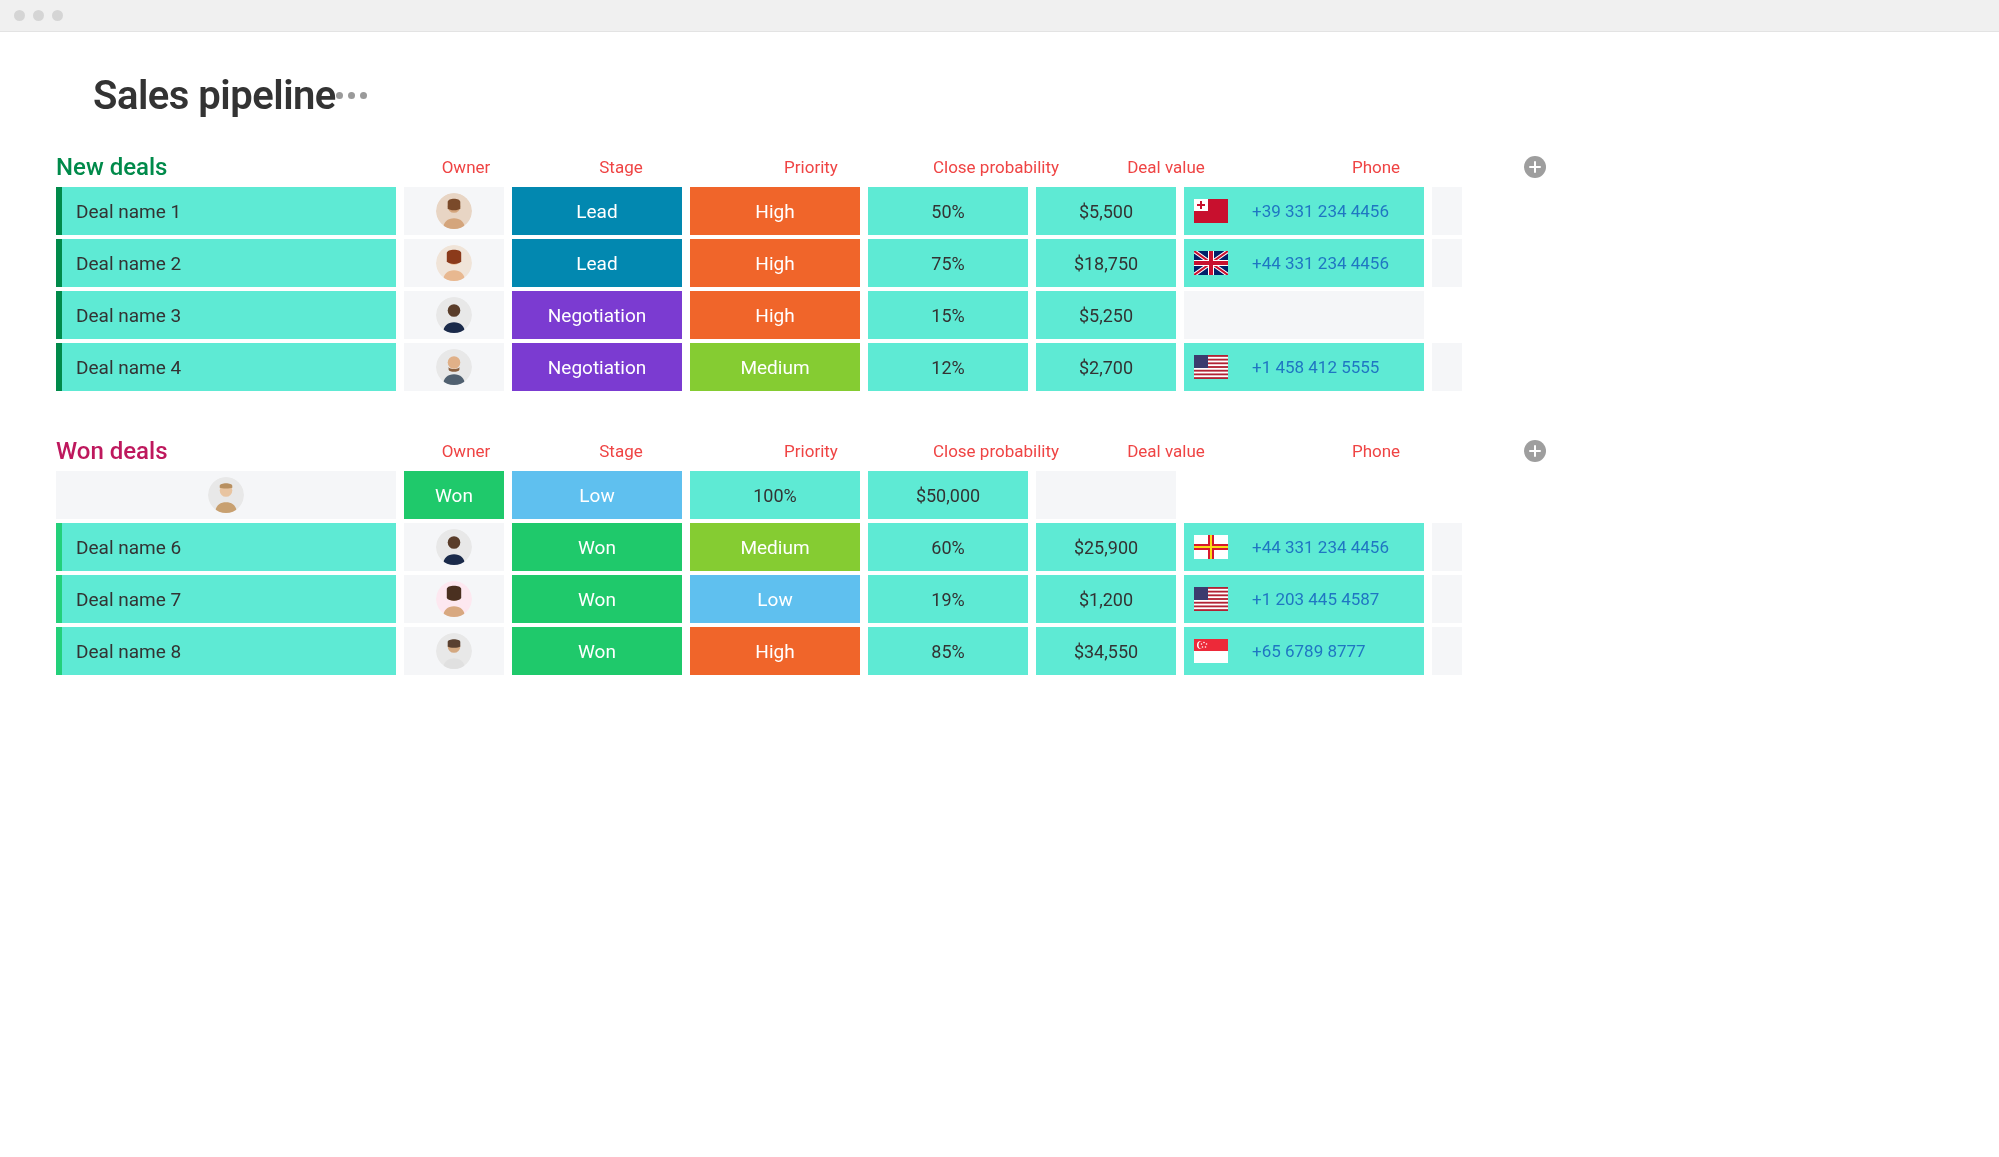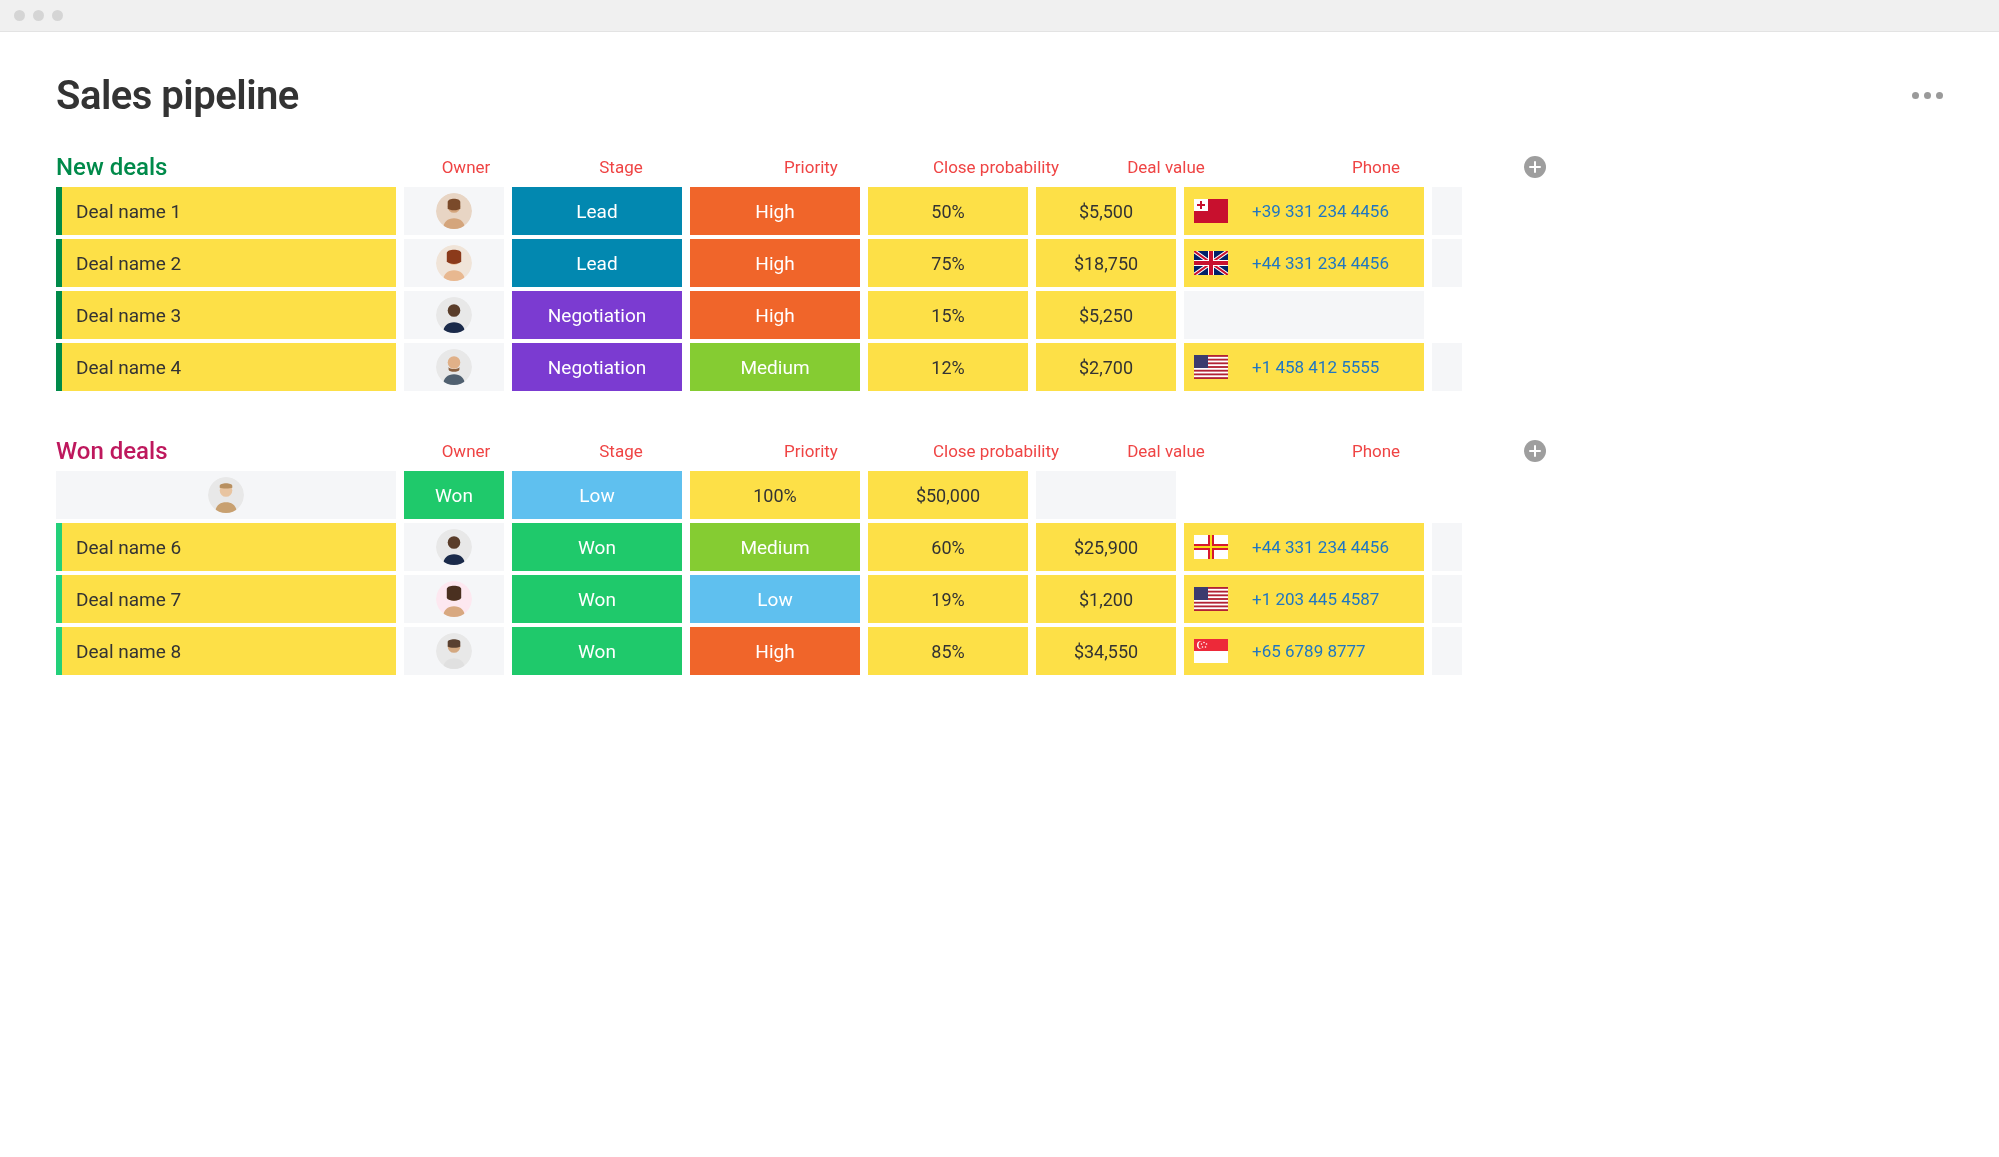--- a/index.html
+++ b/index.html
@@ -8,21 +8,21 @@
     height: 32px;
     background: #f0f0f0;
     border-bottom: 1px solid #e3e3e3;
     display: flex;
     align-items: center;
     padding-left: 14px;
     gap: 8px;
   }
   .traffic-dot { width: 11px; height: 11px; border-radius: 50%; background: #d5d5d5; }
   .page { padding: 40px 56px 40px 56px; }
-  .title-row { display: flex; align-items: center; justify-content: space-between; margin-bottom: 34px; }
+  .title-row { display: flex; align-items: center; justify-content: flex-start; margin-bottom: 34px; margin-left: 37px; }
   .page-title { font-size: 40px; font-weight: 600; color: #333; letter-spacing: -.5px; }
   .more-dots { display: flex; gap: 5px; cursor: pointer; }
   .more-dots span { width: 7px; height: 7px; border-radius: 50%; background: #9a9a9a; }
 
   .section { margin-bottom: 46px; }
   .section-header {
     display: grid;
     grid-template-columns: 340px 100px 170px 170px 160px 140px 240px 30px;
     align-items: center;
     gap: 20px;
@@ -37,21 +37,21 @@
   }
   .add-col-icon svg { width: 12px; height: 12px; }
 
   .row {
     display: grid;
     grid-template-columns: 340px 100px 170px 170px 160px 140px 240px 30px;
     gap: 8px;
     margin-bottom: 4px;
   }
   .cell {
-    background: #fde047;
+    background: #5eead4;
     height: 48px;
     display: flex;
     align-items: center;
     justify-content: center;
     font-size: 18px;
     color: #333;
   }
   .name-cell {
     justify-content: flex-start;
     padding-left: 20px;

